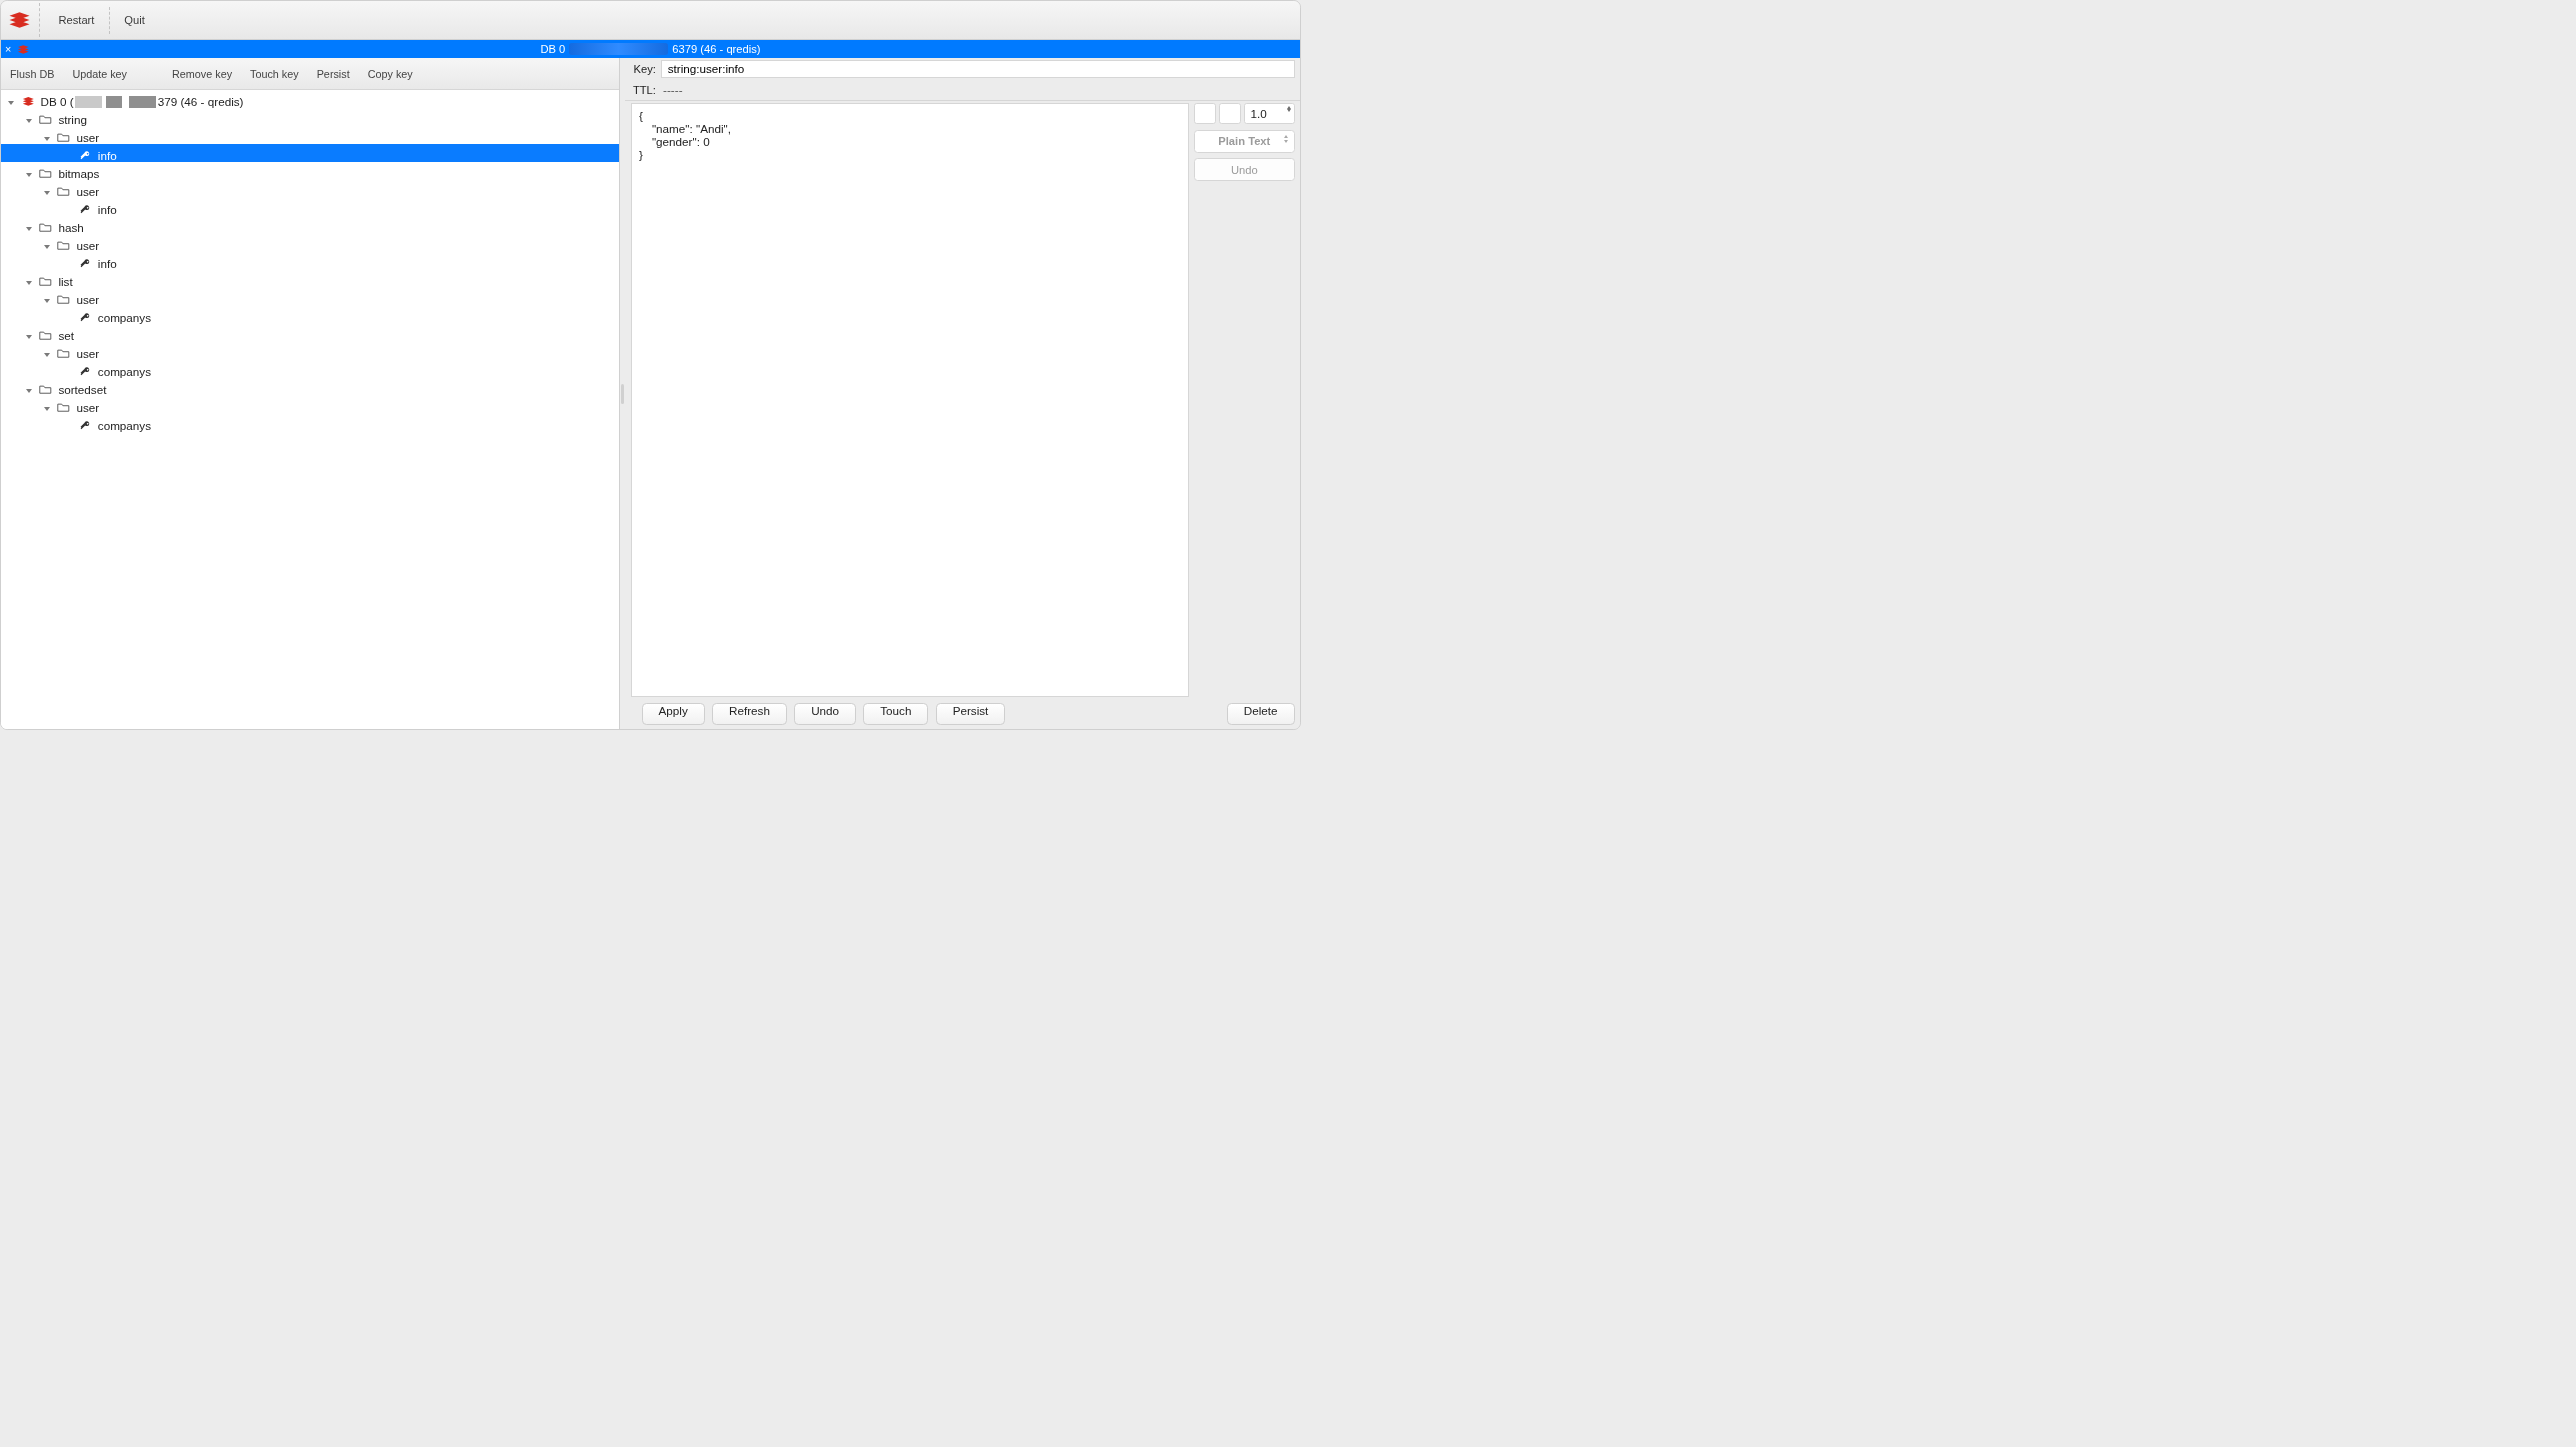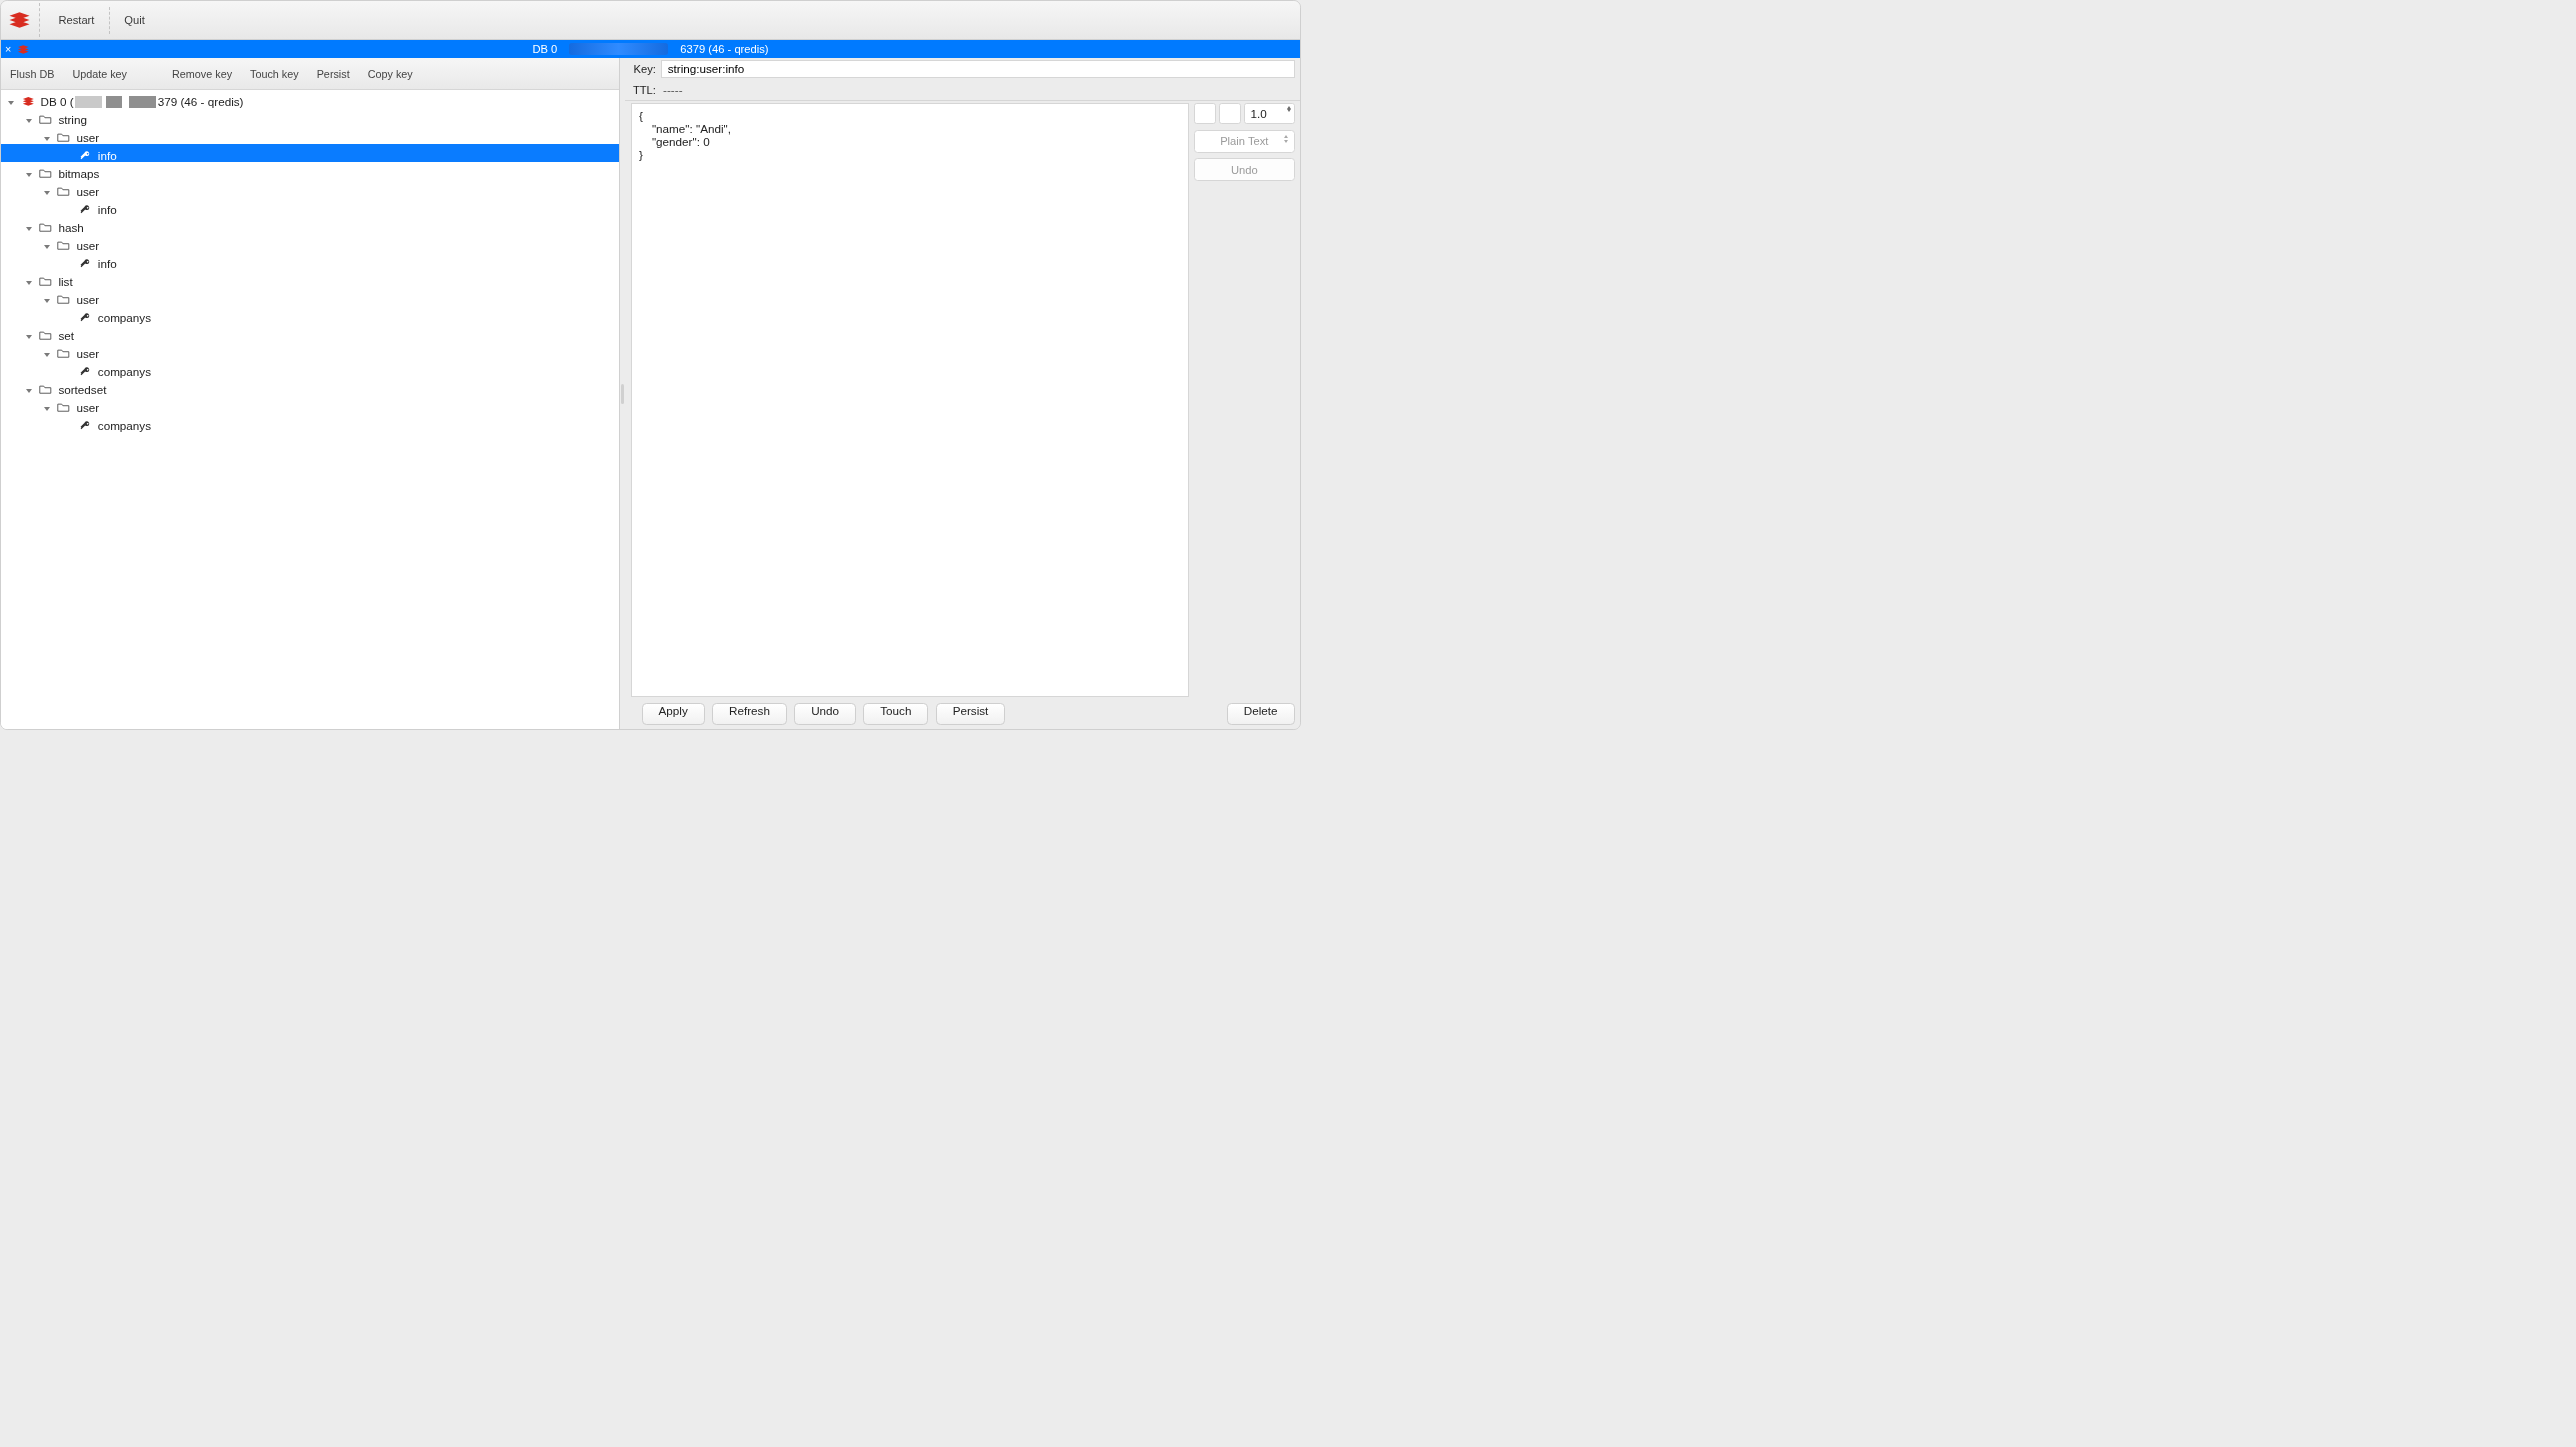--- a/index.html
+++ b/index.html
@@ -13,21 +13,21 @@
 .tl-max  { background: #28c940; border: 0.9px solid #1daa30; }
 .title-text { position: absolute; left: 0; right: 0; text-align: center; font-weight: 600; font-size: 11.7px; color: #2b2b2b; pointer-events: none; }
 .menubar { height: 39px; background: linear-gradient(#f6f6f6,#e8e8e8); border-bottom: 0.9px solid #d0d0d0; display: flex; align-items: center; }
 .app-icon { width: 34px; height: 34px; margin: 2.7px 5.4px 2.7px 5.4px; display: flex; align-items: center; justify-content: center; border-right: 0.9px dashed #c3c3c3; padding-right: 7.2px; }
 .redis-svg { width: 23px; height: 20px; }
 .menubtn { padding: 0 12.6px; font-size: 11.2px; color: #3b3b3b; cursor: default; }
 .menu-sep { width: 0.9px; height: 27px; border-left: 0.9px dashed #c3c3c3; margin: 0 1.8px; }
 .tabbar { height: 18px; background: #007aff; color: #fff; display: flex; align-items: center; position: relative; }
 .tab-x { width: 14.4px; text-align: center; font-size: 10.8px; cursor: default; }
 .tab-icon { width: 12.6px; height: 10.8px; margin: 0 5.4px 0 1.8px; }
-.tab-text { position: absolute; left: 0; right: 0; text-align: center; font-size: 11.2px; pointer-events: none; display: flex; justify-content: center; align-items: center; gap: 12px; }
+.tab-text { position: absolute; left: 0; right: 0; text-align: center; font-size: 11.2px; pointer-events: none; display: flex; justify-content: center; align-items: center; gap: 4px; }
 .tab-redact { display:inline-block; height:12.6px; border-radius:2.7px; }
 .tab-redact-a { width: 99px; background: linear-gradient(90deg, rgba(22,105,220,0.9), rgba(50,140,255,0.95), rgba(22,105,220,0.9)); }
 .workarea { flex: 1 1 auto; display: flex; min-height: 0; }
 .left { width: 619px; display: flex; flex-direction: column; border-right: 0.9px solid #d0d0d0; background: #fff; }
 .left-tb { height: 32px; background: linear-gradient(#f6f6f6,#e9e9e9); border-bottom: 0.9px solid #d6d6d6; display: flex; align-items: center; font-size: 10.8px; color: #444; }
 .lt-btn { padding: 0 9px; cursor: default; }
 .lt-gap { flex: 0 0 27px; }
 .tree { flex: 1 1 auto; overflow: auto; background: #fff; font-size: 11.7px; }
 .node { display: flex; align-items: flex-end; height: 18px; white-space: nowrap; }
 .node.selected { background: #0a7cff; color: #fff; }
@@ -53,21 +53,21 @@
 .editor-wrap { flex: 1 1 auto; display:flex; flex-direction:column; min-width:0;}
 .editor { flex:1; border: 0.9px solid #d6d6d6; background: #fff; padding: 5.4px 7.2px; font-family: inherit; font-size: 11.7px; white-space: pre; overflow:auto; color:#222;}
 .side-ctrls { width: 106px; padding-left: 5.4px; display:flex; flex-direction:column; gap:5.4px; }
 .row-a { display:flex; align-items:center; gap:3.6px; }
 .sq { width: 21.5px; height: 21.5px; border: 0.9px solid #d6d6d6; background:#fff; border-radius:2.7px;}
 .spin { flex:1; height: 21.5px; border: 0.9px solid #d6d6d6; background:#fff; border-radius:2.7px; display:flex; align-items:center; padding: 0 5.4px; font-size:11.7px; position:relative;}
 .spin .arrs { position:absolute; right:2.7px; top:1.8px; display:flex; flex-direction:column; gap:0.9px; }
 .spin .ar { width:0;height:0;border-left:2.7px solid transparent;border-right:2.7px solid transparent;}
 .spin .ar.up{border-bottom:3.6px solid #6e6e6e;}
 .spin .ar.dn{border-top:3.6px solid #6e6e6e;}
-.sel { height: 23px; border: 0.9px solid #d6d6d6; background:#fff; border-radius:3.6px; display:flex; align-items:center; justify-content:center; font-size:11.2px; color:#9b9b9b; position:relative;}
+.sel { height: 23px; border: 0.9px solid #d6d6d6; background:#fff; border-radius:3.6px; display:flex; align-items:center; justify-content:center; font-size:11.2px; color:#9b9b9b; position:relative;font-weight:bold;}
 .sel .arrs { position:absolute; right:5.4px; top:4.5px; display:flex; flex-direction:column; gap:1.8px; }
 .sel .ar { width:0;height:0;border-left:2.7px solid transparent;border-right:2.7px solid transparent;}
 .sel .ar.up{border-bottom:3.6px solid #a9a9a9;}
 .sel .ar.dn{border-top:3.6px solid #a9a9a9;}
 .btn-sm { height: 23px; border: 0.9px solid #d6d6d6; background:#fdfdfd; border-radius:3.6px; font-size:11.2px; color:#9b9b9b; display:flex; align-items:center; justify-content:center; }
 .footer { height: 30.5px; display:flex; align-items:center; padding: 0 5.4px; }
 .fbtn { height: 21.5px; padding: 0 16px; border: 0.9px solid #cfcfcf; background: linear-gradient(#ffffff,#f1f1f1); border-radius: 4.5px; font-size: 11.7px; color:#222; margin-left: 7.2px; cursor:default;}
 .fbtn:first-child { margin-left: 0; }
 .spacer { flex: 1 1 auto; }
 .db-cube { width:14.4px; height:12.6px; }

